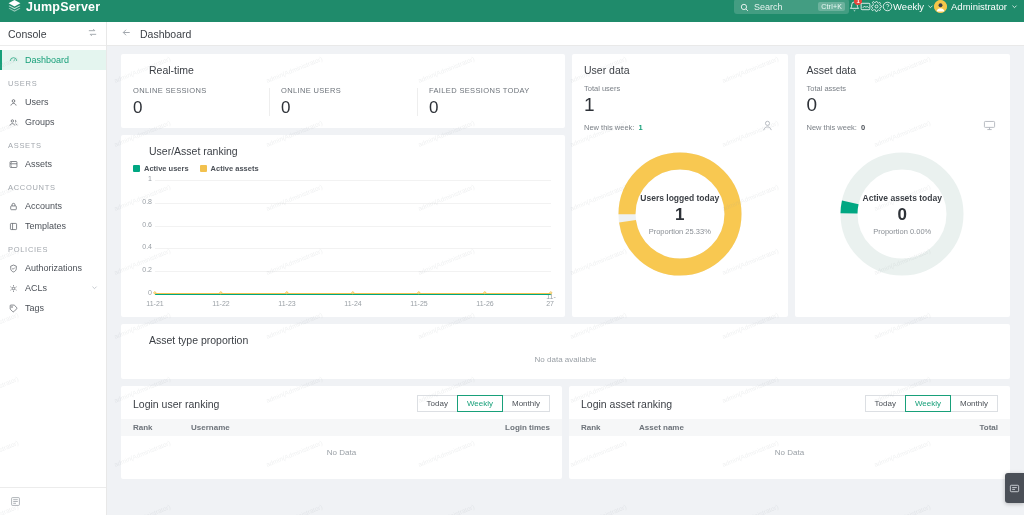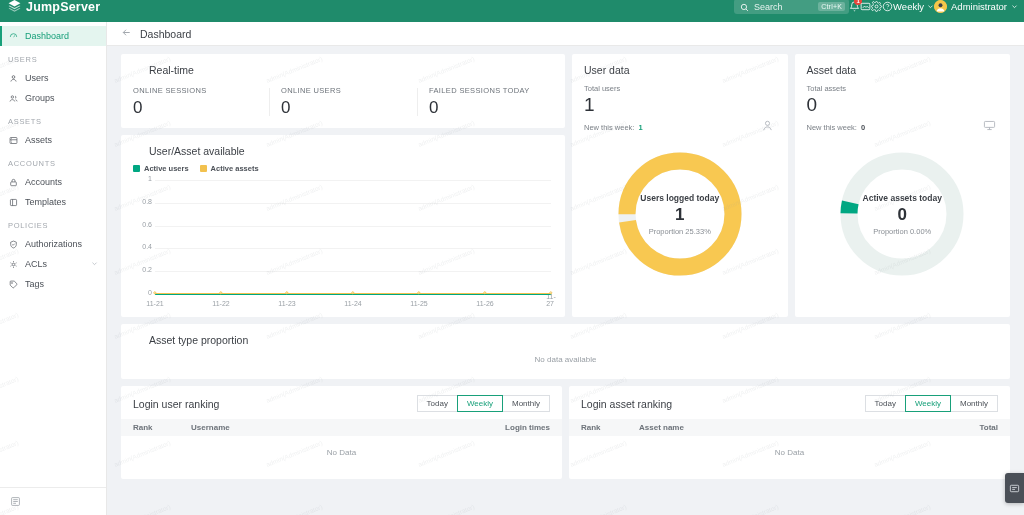--- a/index.html
+++ b/index.html
@@ -253,20 +253,29 @@
         <span>
           <svg width="7" height="7" viewBox="0 0 24 24" fill="none" stroke="#ffffff" stroke-width="2.6">
               <path d="M5 9l7 7 7-7"></path>
             </svg>
         </span>
       </div>
     </div>
   </div>
 
   <div class="sidebar">
+    <div class="side-head">
+      <span class="t">Console</span>
+      <span class="sw">
+        <svg width="11" height="11" viewBox="0 0 24 24" fill="none" stroke="#9aa0a6" stroke-width="1.9">
+          <path d="M4 8h13l-3.5-3.5"></path>
+            <path d="M20 16H7l3.5 3.5"></path>
+        </svg>
+      </span>
+    </div>
 
     <div class="side-scroll">
 
       <div class="nav-item active">
         <span class="ic">
           <svg width="9" height="9" viewBox="0 0 24 24" fill="none" stroke="#18a07a" stroke-width="2">
             <path d="M3.5 13a8.5 8.5 0 0 1 17 0"></path>
               <path d="M12 13l4-3.4"></path>
           </svg>
         </span>
@@ -398,21 +407,21 @@
               <div class="val">0</div>
             </div>
             <div class="stat">
               <div class="lbl">FAILED SESSIONS TODAY</div>
               <div class="val">0</div>
             </div>
           </div>
         </div>
 
         <div class="card activity">
-          <div class="card-title">User/Asset available</div>
+          <div class="card-title">User/Asset ranking</div>
           <div class="legend">
             <div class="li">
               <span class="swatch" style="background:#00a782"></span>
               <span>Active users</span>
             </div>
             <div class="li">
               <span class="swatch" style="background:#f2c14e"></span>
               <span>Active assets</span>
             </div>
           </div>

